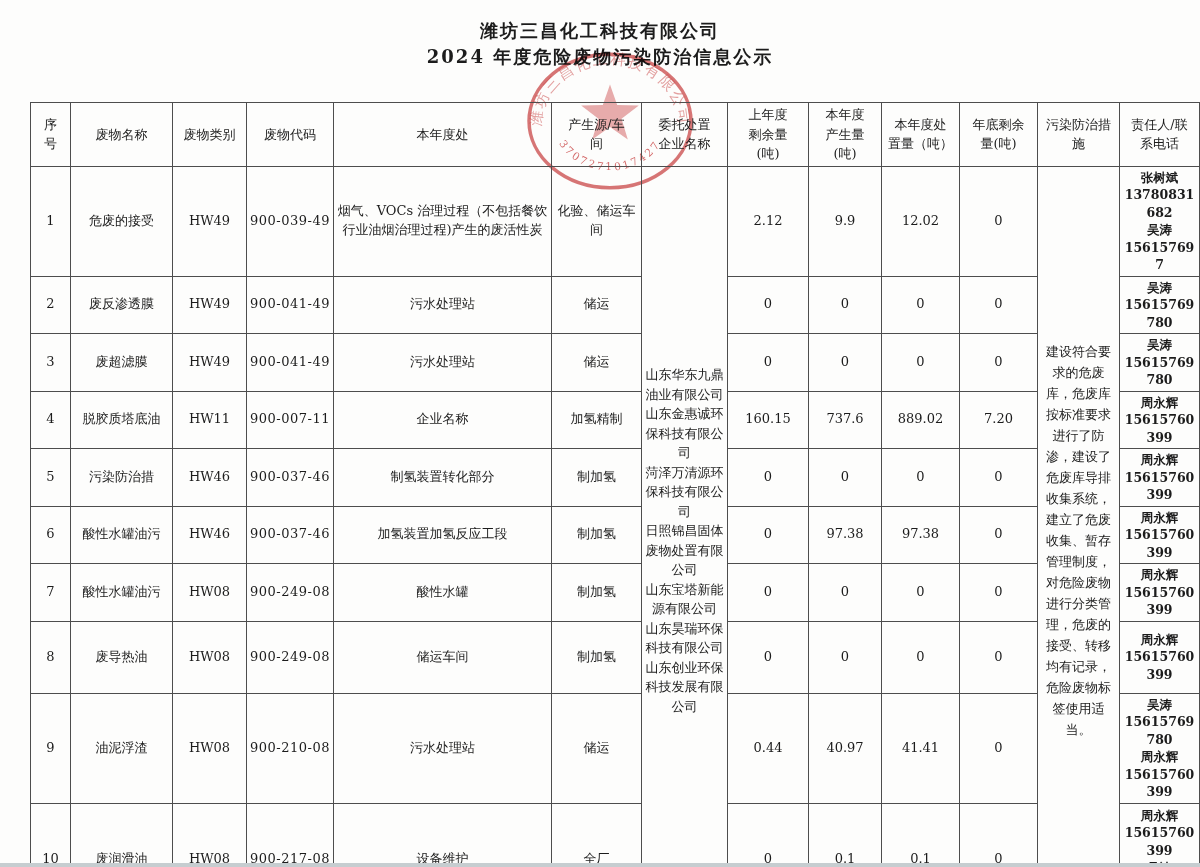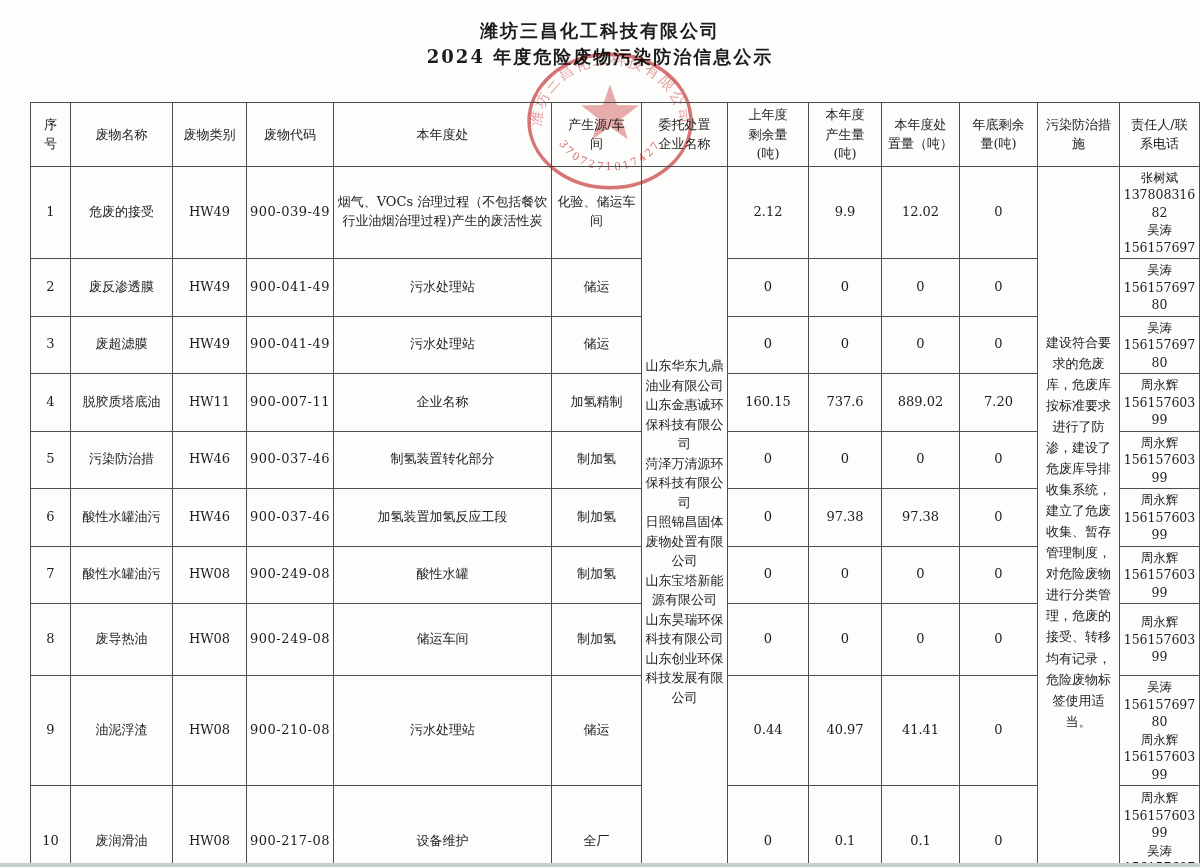--- a/index.html
+++ b/index.html
@@ -9,21 +9,21 @@
   .titles{position:absolute;top:22px;left:0;width:100%;text-align:center;}
   .title-line{font-size:18px;font-weight:bold;letter-spacing:2px;line-height:1.0;}
   .title-line + .title-line{margin-top:8px;}
   .tablewrap{position:absolute;left:30px;top:102px;}
   table{border-collapse:collapse;table-layout:fixed;width:1169px;}
   th,td{border:1px solid #4d4d4d;text-align:center;vertical-align:middle;
         font-size:13px;line-height:1.45;padding:2px 3px;
         white-space:pre-line;word-break:break-all;font-weight:normal;}
   th{line-height:1.5;}
   td.code{letter-spacing:0.5px;margin-left:8px;}
-  td.contact{font-size:12.5px;line-height:1.4;}
+  td.contact{font-size:12.5px;line-height:1.4;font-weight:bold;}
   td.companies{font-size:13px;line-height:1.5;}
   td.measures{font-size:13px;line-height:1.62;padding:4px 4px;}
   .seal{position:absolute;left:524px;top:50px;width:172px;height:142px;
         mix-blend-mode:multiply;opacity:0.88;pointer-events:none;}
   .scan-edge-bottom{position:absolute;left:0;bottom:0;width:100%;height:4px;
         background:#c6cdd0;}
 </style>
 </head>
 <body>
 

